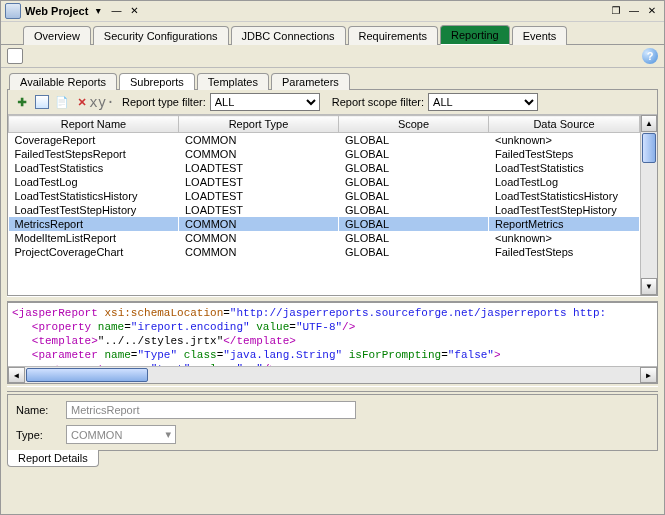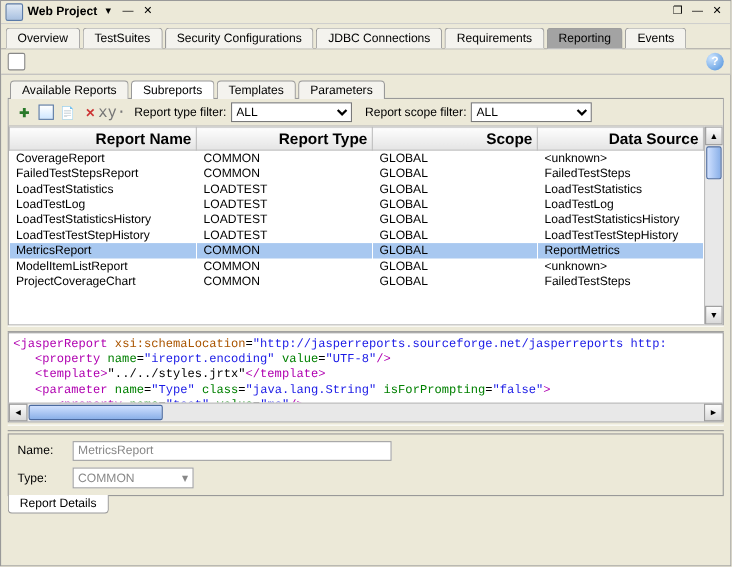--- a/index.html
+++ b/index.html
@@ -2,41 +2,41 @@
 <html><head>
 <meta charset="utf-8">
 <style>
 html,body{margin:0;padding:0;font-family:Tahoma,Arial,sans-serif;font-size:11px;background:#ece9d8;color:#000;width:665px;height:515px;overflow:hidden}
 .window{border:1px solid #999;background:#ece9d8;width:663px;height:513px;display:flex;flex-direction:column}
 .titlebar{display:flex;align-items:center;padding:2px 4px;background:#ece9d8;border-bottom:1px solid #ccc}
 .titlebar .title{font-weight:bold;margin-left:4px;flex:0 0 auto}
 .titlebar .spacer{flex:1}
 .tb-btn{width:14px;height:14px;display:inline-flex;align-items:center;justify-content:center;margin-left:2px;border:1px solid transparent;font-size:10px;line-height:1}
 .tb-icon{width:14px;height:14px;display:inline-block;background:linear-gradient(#dfe9f5,#a8c0e0);border:1px solid #5a7aa8;border-radius:2px}
-.tabs{display:flex;align-items:flex-start;padding:2px 6px 0 4px;background:#ece9d8;border-bottom:1px solid #999;gap:0}
+.tabs{display:flex;align-items:center;padding:2px 6px 0 22px;background:#ece9d8;border-bottom:1px solid #999;gap:0}
 .tab{padding:3px 10px;border:1px solid #999;border-bottom:none;background:#f4f3ee;border-radius:4px 4px 0 0;margin-right:2px;position:relative;top:1px;cursor:default}
-.tab.active{background:#a3a3a3;border-bottom:1px solid #fff;z-index:2}
+.tab.active{background:#15803d;border-bottom:1px solid #fff;z-index:2}
 .toolbar-row{display:flex;align-items:center;padding:3px 6px;border-bottom:1px solid #bbb;background:#ece9d8;gap:6px}
 .tiny-icon{width:14px;height:14px;display:inline-block;border:1px solid #888;background:#fff;border-radius:2px}
 .help-icon{width:16px;height:16px;border-radius:50%;background:radial-gradient(circle at 30% 30%,#cfe6ff,#4a8edb);color:#fff;display:flex;align-items:center;justify-content:center;font-weight:bold;font-size:11px;margin-left:auto}
 .subtabs{display:flex;align-items:flex-start;padding:4px 8px 0 8px;gap:2px}
 .subtab{padding:2px 10px;border:1px solid #999;border-bottom:none;border-radius:4px 4px 0 0;background:#f4f3ee;cursor:default;position:relative;top:1px}
 .subtab.active{background:#fff}
 .panel{background:#fff;border:1px solid #999;margin:0 6px;flex:0 0 auto;display:flex;flex-direction:column}
 .filterbar{display:flex;align-items:center;padding:3px 6px;gap:4px;border-bottom:1px solid #bbb;background:#ece9d8}
 .icon-btn{width:16px;height:16px;display:inline-flex;align-items:center;justify-content:center;font-size:11px;color:#555}
 .icon-plus{color:#2a7a2a;font-weight:bold}
 .icon-dup{background:linear-gradient(#fff,#cfe6ff);border:1px solid #5a7aa8;width:12px;height:12px}
 .icon-del{color:#c33;font-weight:bold}
 .icon-xy{font-family:monospace;font-size:14px;color:#777}
 select{font-size:11px;font-family:inherit;border:1px solid #7a7a7a;background:#fff;height:18px}
 .table-wrap{position:relative;height:180px;overflow:hidden;display:flex}
 .table-scroll{flex:1;overflow:hidden}
 table{border-collapse:collapse;width:100%;table-layout:fixed}
-th{background:linear-gradient(#fdfdfd,#e4e4e4);border:1px solid #bfbfbf;padding:2px 4px;font-weight:bold;text-align:right;font-size:14px}
+th{background:linear-gradient(#fdfdfd,#e4e4e4);border:1px solid #bfbfbf;padding:2px 4px;font-weight:normal;text-align:center;font-size:11px}
 td{padding:1px 6px;font-size:11px;border-right:1px solid transparent;white-space:nowrap;overflow:hidden}
 tr.sel td{background:#a8c8f0}
 .vscroll{width:16px;background:#e8e8e8;border-left:1px solid #bbb;display:flex;flex-direction:column}
 .vscroll .btn{height:15px;background:linear-gradient(#fdfdfd,#d8d8d8);border:1px solid #9a9a9a;display:flex;align-items:center;justify-content:center;font-size:8px}
 .vscroll .thumb{flex:0 0 28px;margin:1px;background:linear-gradient(90deg,#cfe0ff,#8ab0e8);border:1px solid #4a6aa0;border-radius:2px}
 .vscroll .track{flex:1}
 .hscroll{height:16px;background:#e8e8e8;border-top:1px solid #bbb;display:flex}
 .hscroll .btn{width:15px;background:linear-gradient(#fdfdfd,#d8d8d8);border:1px solid #9a9a9a;display:flex;align-items:center;justify-content:center;font-size:8px}
 .hscroll .thumb{width:120px;margin:1px;background:linear-gradient(#cfe0ff,#8ab0e8);border:1px solid #4a6aa0;border-radius:2px}
 .hscroll .track{flex:1}
@@ -65,21 +65,20 @@
     <span class="tb-btn">—</span>
     <span class="tb-btn">✕</span>
     <span class="spacer"></span>
     <span class="tb-btn">❐</span>
     <span class="tb-btn">—</span>
     <span class="tb-btn">✕</span>
   </div>
 
   <div class="tabs">
     <div class="tab">Overview</div>
-    <div class="tab">TestSuites</div>
     <div class="tab">Security Configurations</div>
     <div class="tab">JDBC Connections</div>
     <div class="tab">Requirements</div>
     <div class="tab active">Reporting</div>
     <div class="tab">Events</div>
   </div>
 
   <div class="toolbar-row">
     <span class="tiny-icon"></span>
     <span class="help-icon">?</span>

